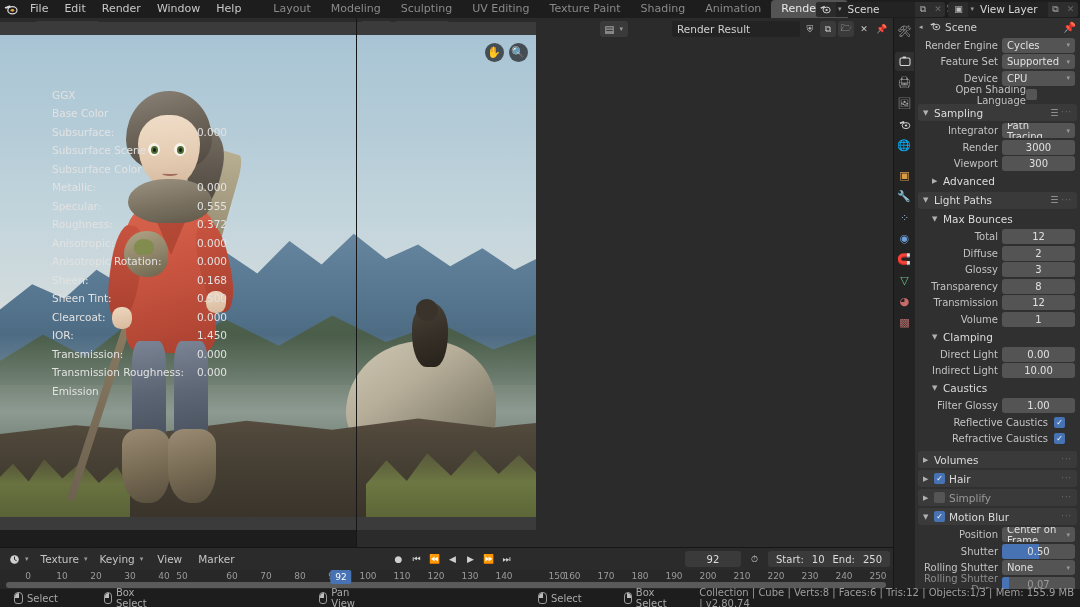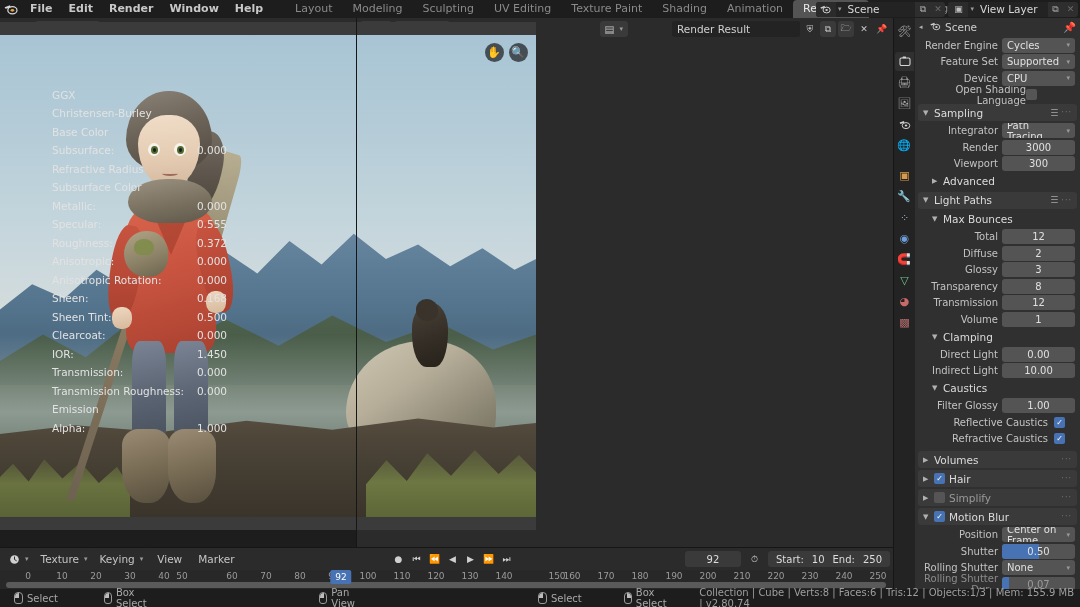--- a/index.html
+++ b/index.html
@@ -11,21 +11,21 @@
     -webkit-font-smoothing:antialiased;
   }
   .app { position:relative; width:1080px; height:607px; }
 
   
   .topbar {
     position:absolute; left:0; top:0; width:1080px; height:18px;
     background:#1d1d1d; display:flex; align-items:center;
   }
   .blender-logo { width:22px; height:18px; display:flex; align-items:center; justify-content:center; }
-  .menu-item { padding:0 8px; line-height:18px; color:#c8c8c8; font-size:11px; white-space:nowrap;font-weight:bold; }
+  .menu-item { padding:0 8px; line-height:18px; color:#c8c8c8; font-size:11px; white-space:nowrap; }
   .ws-tabs { display:flex; align-items:flex-end; height:18px; margin-left:14px; }
   .ws-tab {
     padding:0 10px; line-height:18px; font-size:11px; color:#8a8a8a;
     white-space:nowrap; border-radius:4px 4px 0 0;
   }
   .ws-tab.active { background:#545454; color:#e8e8e8; }
   .ws-add { padding:0 6px; line-height:18px; color:#8a8a8a; }
   .topbar-right { position:absolute; right:2px; top:0; height:18px; display:flex; align-items:center; gap:3px; }
   .id-field {
     display:flex; align-items:center; height:15px; background:#232323;
@@ -446,40 +446,36 @@
       </div>
       <div class="node-body">
         <div class="out-row">
           <span>BSDF</span>
           <span class="sock out green" style="top:4px;"></span>
         </div>
         <div class="node-row dropdown">
           <span class="row-lbl" style="padding-left:0">GGX</span>
           <span class="chev">▾</span>
         </div>
-        <div class="node-row dropdown">
-          <span class="row-lbl" style="padding-left:0">Christensen-Burley</span>
-          <span class="chev">▾</span>
-        </div>
 
         <div class="node-row slider" style="background:transparent;">
           <span class="sock yellow" style="top:4px;"></span>
           <span class="row-lbl">Base Color</span>
           <span class="swatch" style="background:#e8e8e8;"></span>
         </div>
 
         <div class="node-row slider">
           <span class="sock gray" style="top:4px;"></span>
           <span class="row-lbl">Subsurface:</span>
           <span class="row-val">0.000</span>
         </div>
 
         <div class="node-row dropdown">
           <span class="sock purple" style="top:4px; left:-12.5px;"></span>
-          <span class="row-lbl" style="padding-left:0">Refractive Radius</span>
+          <span class="row-lbl" style="padding-left:0">Subsurface Scene</span>
           <span class="chev">▾</span>
         </div>
 
         <div class="node-row">
           <span class="sock yellow" style="top:4px;"></span>
           <span class="row-lbl">Subsurface Color</span>
           <span class="swatch" style="background:#e8e8e8;"></span>
         </div>
 
         <div class="node-row slider">
@@ -553,26 +549,20 @@
           <span class="row-lbl">Transmission Roughness:</span>
           <span class="row-val">0.000</span>
         </div>
 
         <div class="node-row">
           <span class="sock yellow" style="top:4px;"></span>
           <span class="row-lbl">Emission</span>
           <span class="swatch" style="background:#000;"></span>
         </div>
 
-        <div class="node-row slider">
-          <span class="sock gray" style="top:4px;"></span>
-          <span class="row-fill" style="width:100%"></span>
-          <span class="row-lbl">Alpha:</span>
-          <span class="row-val">1.000</span>
-        </div>
 
         <div class="node-row label">
           <span class="sock purple" style="top:4px;"></span>
           <span>Normal</span>
         </div>
         <div class="node-row label">
           <span class="sock purple" style="top:4px;"></span>
           <span>Clearcoat Normal</span>
         </div>
         <div class="node-row label">

